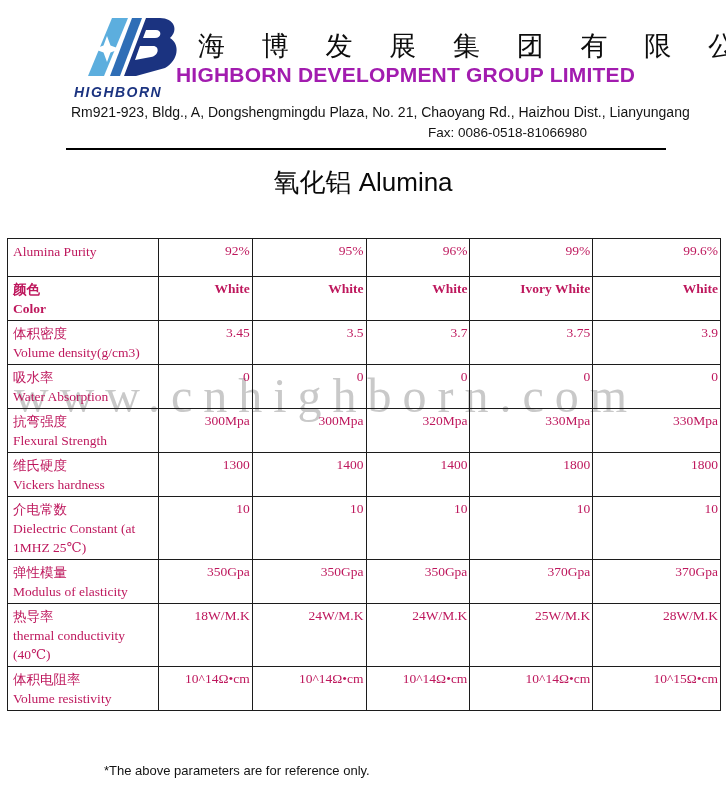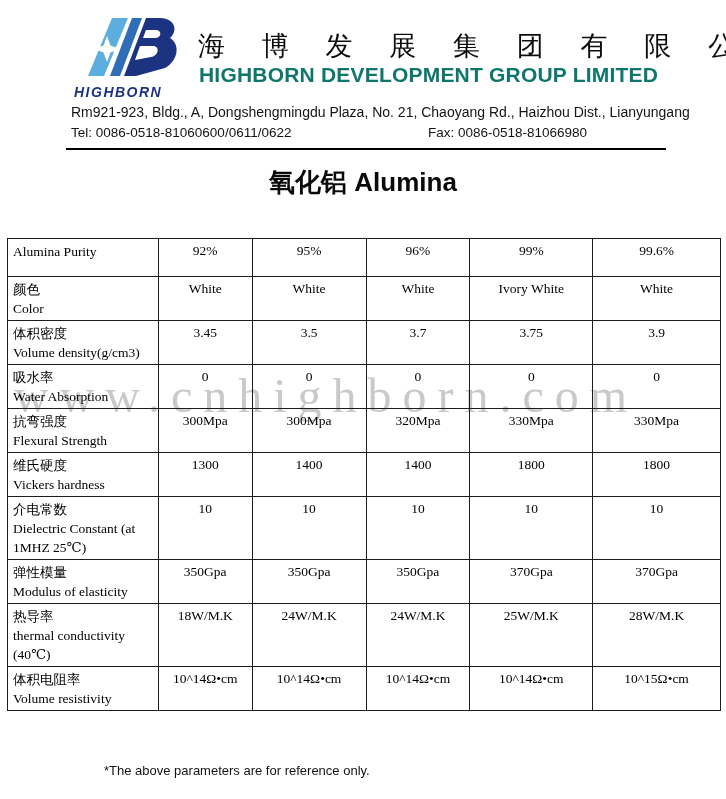--- a/index.html
+++ b/index.html
@@ -26,66 +26,66 @@
     font-size:14px;letter-spacing:1.5px;
     color:var(--logo-navy);
     font-family:"Liberation Sans",sans-serif;
   }
   .company-cn{
     position:absolute;left:198px;top:28px;
     font-family:"Liberation Serif","DejaVu Serif",serif;
     font-size:27px;letter-spacing:15px;white-space:nowrap;color:#0d0d0d;
   }
   .company-en{
-    position:absolute;left:199px;top:63px;
-    font-size:21px;font-weight:bold;letter-spacing:0.2px;white-space:nowrap;color:#0f766e;
+    position:absolute;left:176px;top:63px;
+    font-size:21px;font-weight:bold;letter-spacing:0.2px;white-space:nowrap;color:#a21caf;
   }
   .address-line{
     position:absolute;left:71px;top:104px;width:600px;
     font-size:14px;white-space:nowrap;color:#141414;
   }
   .tel-line{position:absolute;left:71px;top:125px;font-size:13.5px;color:#141414;}
   .fax-line{position:absolute;left:428px;top:125px;font-size:13.5px;color:#141414;}
   .header-rule{
     position:absolute;left:66px;top:148px;width:600px;height:2px;
     background:#000;
   }
   
   .doc-title{
     position:absolute;left:0;top:165px;width:726px;
     text-align:center;
-    font-size:26px;font-weight:bold;color:#0a0a0a;
+    font-size:26px;font-weight:normal;color:#0a0a0a;
     font-family:"Liberation Sans",sans-serif;
   }
   
   .watermark{
     position:absolute;left:14px;top:368px;z-index:0;
     font-family:"Liberation Serif","DejaVu Serif",serif;
     font-size:48px;letter-spacing:11px;white-space:nowrap;
     color:var(--watermark-gray);
   }
   
   .spec-table-wrap{position:absolute;left:7px;top:238px;width:714px;z-index:1;}
   table.spec{
     border-collapse:collapse;width:714px;
     font-family:"Liberation Serif","DejaVu Serif",serif;
-    font-size:13.5px;color:#000000;
+    font-size:13.5px;color:#be185d;
     background:transparent;
   }
   table.spec td{
     border:1.5px solid var(--line-black);
     vertical-align:top;
     padding:3px 2px 2px 2px;
     background:transparent;
   }
   table.spec td.label-cell{
     text-align:left;padding-left:5px;line-height:19px;
   }
   table.spec td.value-cell{
-    text-align:center;line-height:18px;
+    text-align:right;line-height:18px;
   }
   
   .footnote{
     position:absolute;left:104px;top:763px;
     font-size:13px;color:#141414;text-align:right;
   }
 </style>
 </head>
 <body>
 
@@ -102,21 +102,20 @@
     </svg>
     <div class="logo-word">HIGHBORN</div>
   </div>
 
   <div class="company-cn">海 博 发 展 集 团 有 限 公 司</div>
 
   <div class="company-en">HIGHBORN DEVELOPMENT GROUP LIMITED</div>
 
   <div class="address-line">Rm921-923, Bldg., A, Dongshengmingdu Plaza, No. 21, Chaoyang Rd., Haizhou Dist., Lianyungang</div>
 
-  <div class="tel-line">Tel: 0086-0518-81060600/0611/0622</div>
 
   <div class="fax-line">Fax: 0086-0518-81066980</div>
 
   <div class="header-rule"></div>
 
   <div class="doc-title">氧化铝 Alumina</div>
 
   <div class="watermark">www.cnhighborn.com</div>
 
   <div class="spec-table-wrap">
@@ -133,21 +132,21 @@
           <tr style="height: 38px;">
             <td class="label-cell">
               <div>Alumina Purity</div>
             </td>
             <td class="value-cell">92%</td>
             <td class="value-cell">95%</td>
             <td class="value-cell">96%</td>
             <td class="value-cell">99%</td>
             <td class="value-cell">99.6%</td>
           </tr>
-          <tr style="height: 39px;">
+          <tr style="height: 39px; font-weight: bold;">
             <td class="label-cell">
               <div>颜色</div>
               <div>Color</div>
             </td>
             <td class="value-cell">White</td>
             <td class="value-cell">White</td>
             <td class="value-cell">White</td>
             <td class="value-cell">Ivory White</td>
             <td class="value-cell">White</td>
           </tr>

